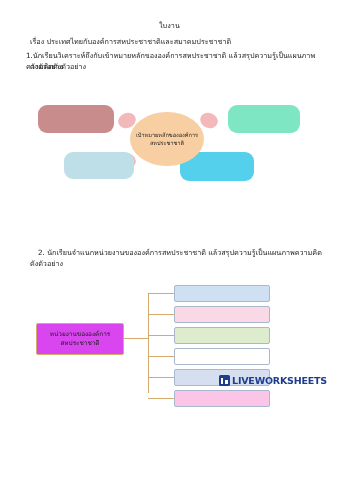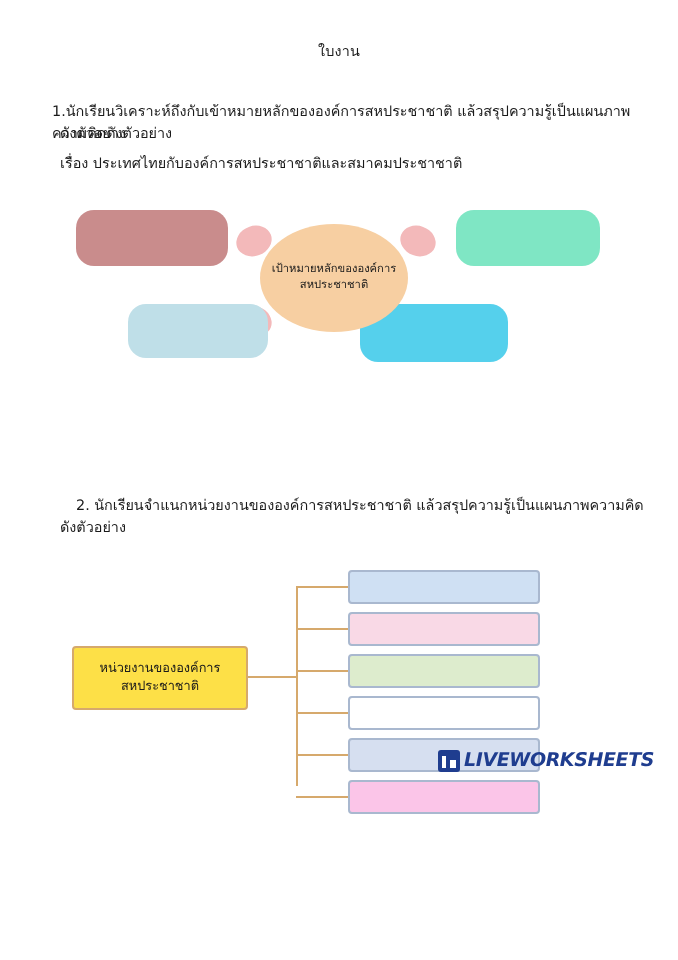--- a/index.html
+++ b/index.html
@@ -28,21 +28,20 @@
     font-size: 7.2px;
     color: #1a1a1a;
     letter-spacing: 0.1px;
   }
   .line-topic {
     position: absolute;
     top: 36px;
     left: 30px;
     font-size: 7.2px;
     color: #1a1a1a;
-    margin-top: 40px;
   }
   .q1-line1 {
     position: absolute;
     top: 50px;
     left: 26px;
     width: 290px;
     font-size: 7.2px;
     color: #1a1a1a;
     line-height: 11px;
   }
@@ -124,21 +123,21 @@
     left: 0;
     width: 339px;
     height: 130px;
   }
   .root-box {
     position: absolute;
     left: 36px;
     top: 38px;
     width: 88px;
     height: 32px;
-    background: #fde047;
+    background: #d946ef;
     border: 0.8px solid #d6a96c;
     border-radius: 2px;
     display: flex;
     align-items: center;
     justify-content: center;
     text-align: center;
     font-size: 6.4px;
     color: #1a1a1a;
     line-height: 9px;
     box-sizing: border-box;
@@ -183,21 +182,20 @@
   .leaf.l6 { top: 105px; background: #fbc5e8; }
 
   
   .footer-logo {
     position: absolute;
     right: 12px;
     bottom: 14px;
     display: flex;
     align-items: center;
     gap: 2px;
-    font-style: italic;
   }
   .logo-mark {
     width: 11px;
     height: 11px;
     background: #1f3d8f;
     border-radius: 1.5px;
     position: relative;
     flex: none;
   }
   .logo-mark::before {

